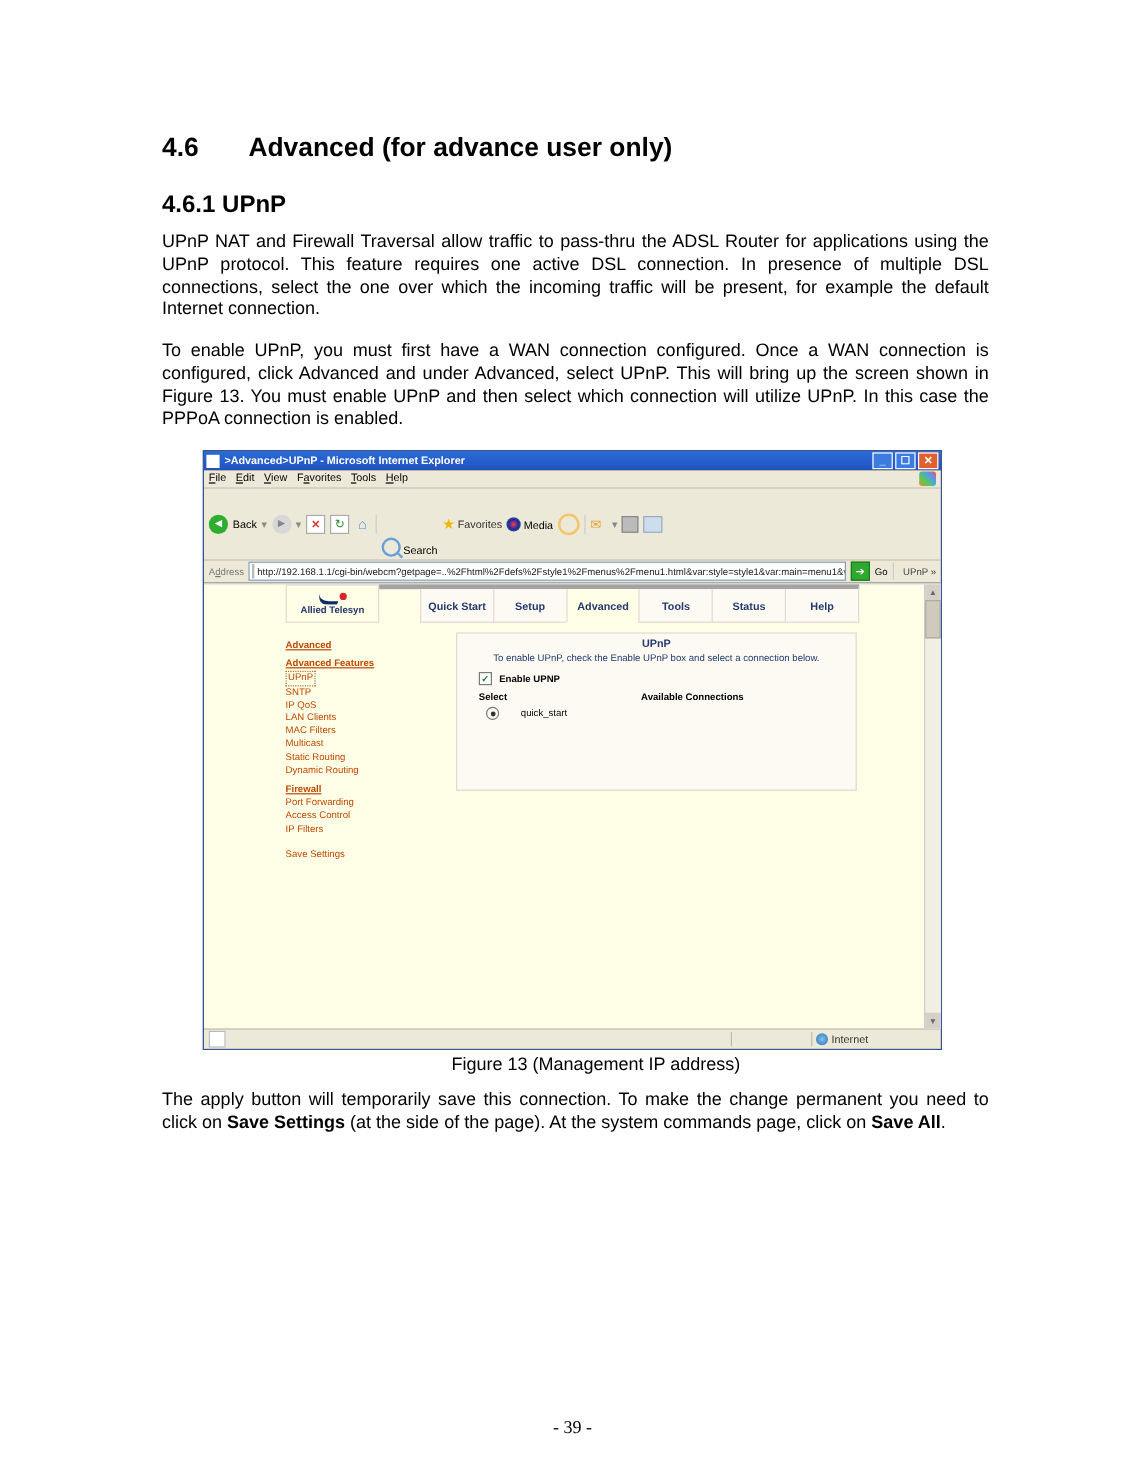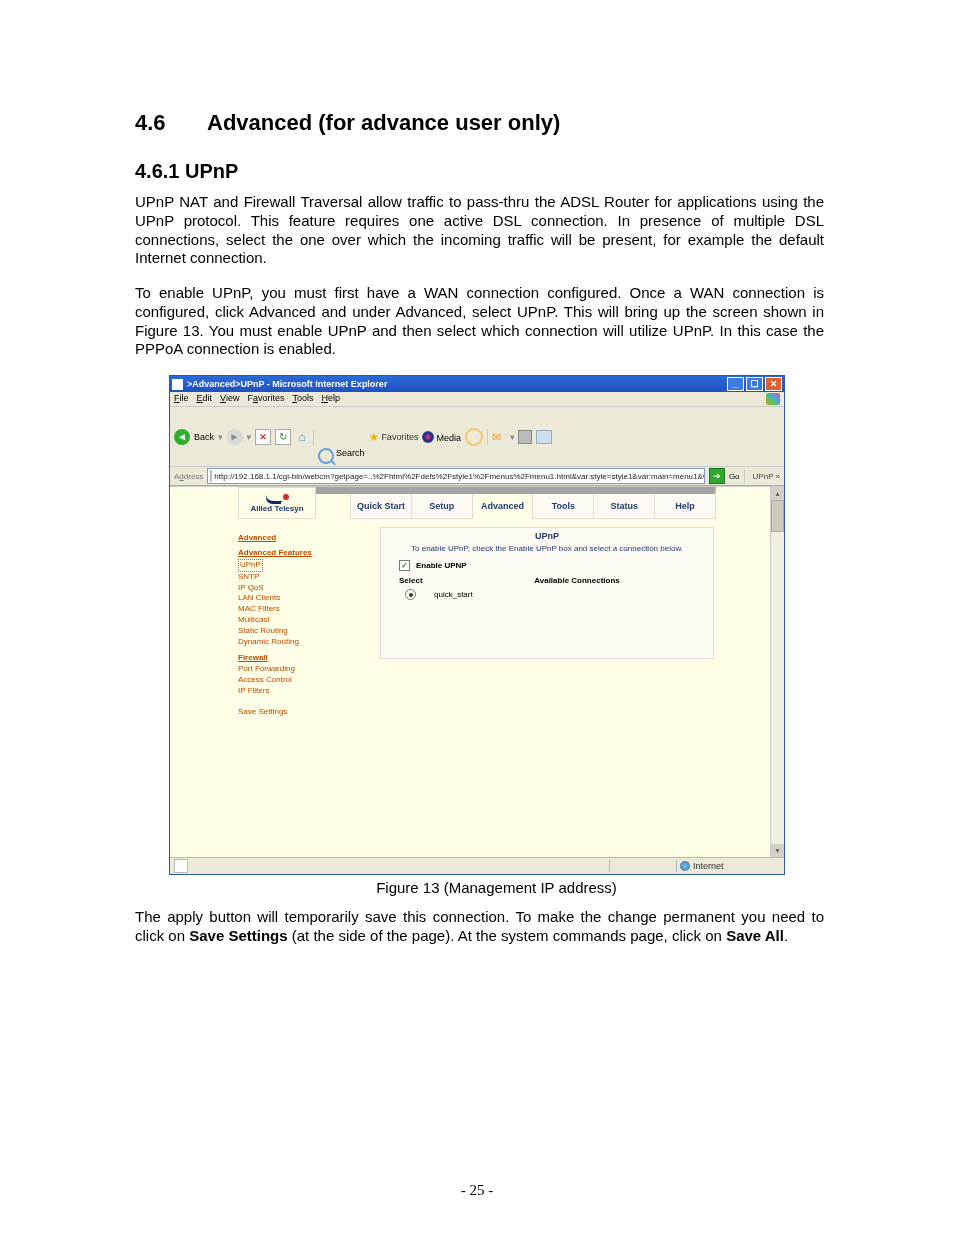--- a/index.html
+++ b/index.html
@@ -130,21 +130,21 @@
   }
   .tb-ref {
     width:14px;height:14px;border:1px solid #aaa;background:#fff;
     color:#2a8a2a;display:flex;align-items:center;justify-content:center;
     font-size:10px;
   }
   .tb-home {
     width:14px;height:14px;color:#4a90d8;display:flex;
     align-items:center;justify-content:center;font-size:12px;
   }
-  .tb-search { display:flex;align-items:flex-start;gap:2px;font-size:9px;margin-top:39px; }
+  .tb-search { display:flex;align-items:flex-end;gap:2px;font-size:9px;margin-top:39px; }
   .tb-search .mag{width:12px;height:12px;border:2px solid #6aa0d8;border-radius:50%;position:relative;}
   .tb-search .mag:after{content:'';position:absolute;width:5px;height:2px;background:#6aa0d8;bottom:-2px;right:-4px;transform:rotate(45deg);}
   .tb-fav { display:flex;align-items:center;gap:2px;font-size:9px;color:#333; }
   .tb-fav .star{color:#f4b400;font-size:12px;}
   .tb-media { display:flex;align-items:flex-end;gap:2px;font-size:9px; }
   .tb-media .ball{width:12px;height:12px;border-radius:50%;background:radial-gradient(#e44,#22a,#4b4);}
   .tb-hist{width:14px;height:14px;border:2px solid #f5c56a;border-radius:50%;}
   .tb-mail{width:14px;height:12px;color:#e8a030;font-size:11px;}
   .tb-print{width:12px;height:12px;background:#bbb;border:1px solid #888;}
   .tb-misc{width:14px;height:12px;background:#cde;border:1px solid #9ab;}
@@ -198,21 +198,21 @@
   }
   .logo-cell .swoosh:before{
     content:'';position:absolute;left:0;bottom:0;width:18px;height:8px;
     border-bottom:3px solid #0f2a6b;border-radius:0 0 0 10px;
     transform:skewX(-20deg);
   }
   .logo-cell .swoosh:after{
     content:'';position:absolute;right:0;top:0;width:6px;height:6px;
     border-radius:50%;background:#d9262e;
   }
-  .tab-row{flex:1;display:flex;border-top:7px solid #a3a3a3;border-right:1px solid #e2d9d1;padding-left:34px;}
+  .tab-row{flex:1;display:flex;border-top:4px solid #a3a3a3;border-right:1px solid #e2d9d1;padding-left:34px;}
   .tab{
     flex:1;display:flex;align-items:center;justify-content:center;
     font-size:9px;font-weight:bold;color:#223a6d;
     border-left:1px solid #e2d9d1;border-bottom:1px solid #e2d9d1;
     background:#fdf9f3;
   }
   .tab.active{background:#feffe6;border-bottom:1px solid #feffe6;}
 
   .sidebar{
     position:absolute;left:68px;top:40px;width:100px;
@@ -431,14 +431,14 @@
       </div>
 
     </div>
     <div class="fig-caption">Figure 13 (Management IP address)</div>
   </div>
 
   <p class="para" style="margin-top:12px;">
     <span>The apply button will temporarily save this connection. To make the change permanent you need to click on </span><b>Save Settings</b><span> (at the side of the page).  At the system commands page, click on </span><b>Save All</b><span>.</span>
   </p>
 
-  <div class="page-num">- 25 -</div>
+  <div class="page-num">- 39 -</div>
 </div>
 
 </body></html>

